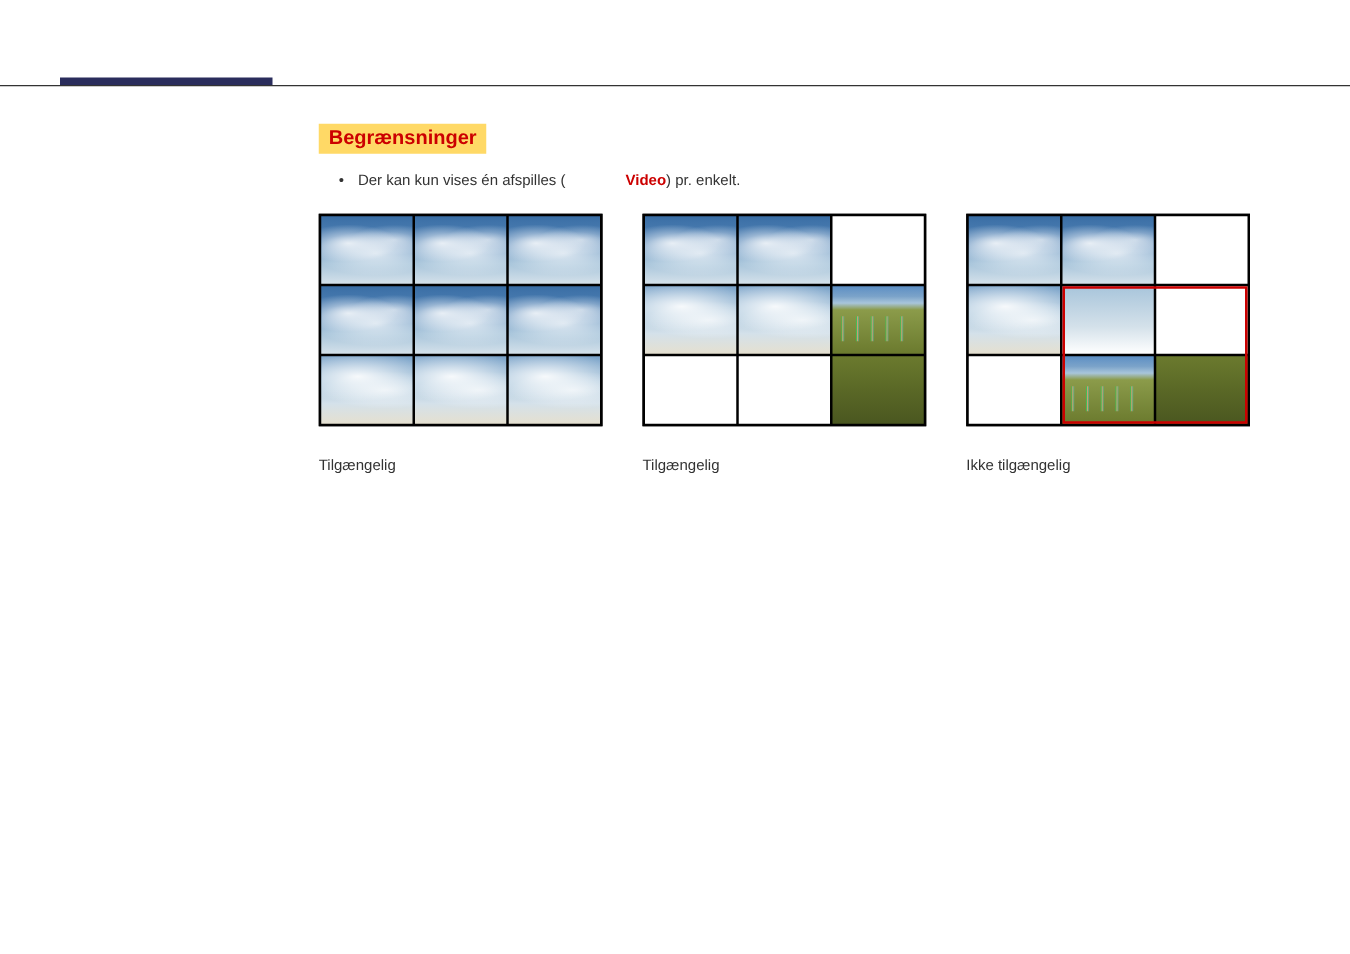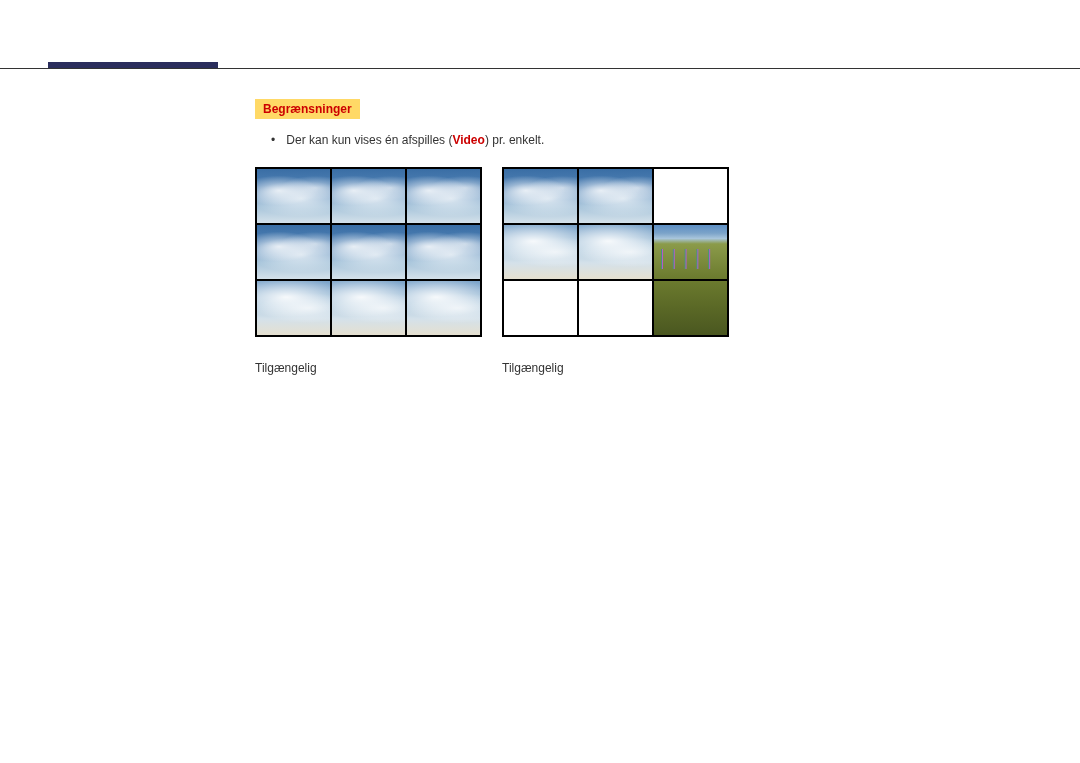--- a/index.html
+++ b/index.html
@@ -1,27 +1,27 @@
 <!DOCTYPE html>
 <html><head>
 <meta charset="utf-8">
 <style>
   * { margin: 0; padding: 0; box-sizing: border-box; }
   body { font-family: Arial, sans-serif; background: #fff; width: 1080px; height: 763px; position: relative; }
   .header-line { border-top: 1px solid #333; margin-top: 68px; }
   .tab-line { position: absolute; top: 62px; left: 48px; width: 170px; height: 6px; background: #2a2d5c; }
   .content { padding: 30px 0 0 255px; }
-  .section-title { display: inline-block; background: #ffd966; color: #c00; font-weight: bold; font-size: 12px; padding: 3px 8px; }
+  .section-title { display: inline-block; background: #ffd966; color: #c00; font-weight: bold; font-size: 16px; padding: 3px 8px; }
   .bullet { margin-top: 14px; margin-left: 16px; font-size: 12px; color: #333; }
   .bullet-dot { display: inline-block; width: 12px; }
-  .highlight { color: #c00; font-weight: bold; }
+  .highlight { color: #c00; font-weight: bold; padding-left: 48px; }
   .sublist { margin-top: 10px; margin-left: 30px; font-size: 11px; color: #333; line-height: 1.7; }
   .dash { color: #666; margin-right: 6px; font-size: 14px; vertical-align: middle; }
   .indent { margin-left: 16px; }
-  .figures { display: flex; gap: 20px; margin-top: 20px; }
+  .figures { display: flex; gap: 32px; margin-top: 20px; }
   .figure { }
   .grid { display: grid; grid-template-columns: repeat(3, 73px); grid-template-rows: repeat(3, 54px); gap: 2px; background: #000; border: 2px solid #000; position: relative; }
   .cell { background: #fff; position: relative; overflow: hidden; }
   .sky { background: linear-gradient(180deg, #3a6ea5 0%, #4d7fb3 30%, #7ba3c9 50%, #a8c5db 70%, #d4e1ea 100%); position: relative; }
   .sky::after { content: ''; position: absolute; inset: 0; background:
     radial-gradient(ellipse 40px 15px at 30% 40%, rgba(255,255,255,0.8), transparent),
     radial-gradient(ellipse 50px 18px at 60% 55%, rgba(255,255,255,0.7), transparent),
     radial-gradient(ellipse 35px 12px at 80% 35%, rgba(255,255,255,0.6), transparent);
   }
   .sky-low { background: linear-gradient(180deg, #7ba3c9 0%, #a8c5db 40%, #d4e1ea 70%, #e5e0d0 100%); position: relative; }
@@ -80,15 +80,30 @@
         <div class="cell sky-low"></div>
         <div class="cell sky-low"></div>
         <div class="cell field"></div>
         <div class="cell"></div>
         <div class="cell"></div>
         <div class="cell grass"></div>
       </div>
       <div class="caption">Tilgængelig</div>
     </div>
 
+    <div class="figure">
+      <div class="grid" style="position:relative;">
+        <div class="cell sky"></div>
+        <div class="cell sky"></div>
+        <div class="cell"></div>
+        <div class="cell sky-low"></div>
+        <div class="cell" style="background:linear-gradient(180deg,#a8c5db 0%,#d4e1ea 60%, #fff 100%);"></div>
+        <div class="cell"></div>
+        <div class="cell"></div>
+        <div class="cell field"></div>
+        <div class="cell grass"></div>
+        <div class="red-box" style="top:56px; left:75px; width:148px; height:110px;"></div>
+      </div>
+      <div class="caption">Ikke tilgængelig</div>
+    </div>
 
   </div>
 </div>
 
 </body></html>

